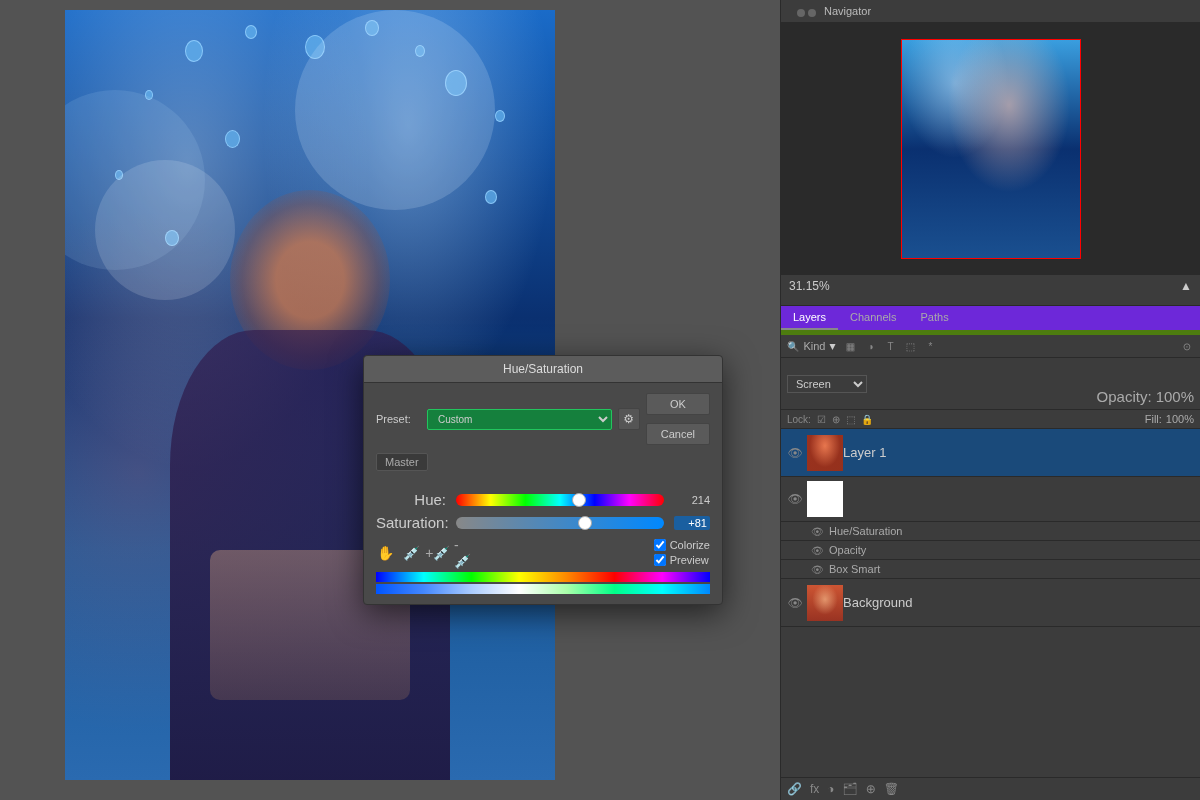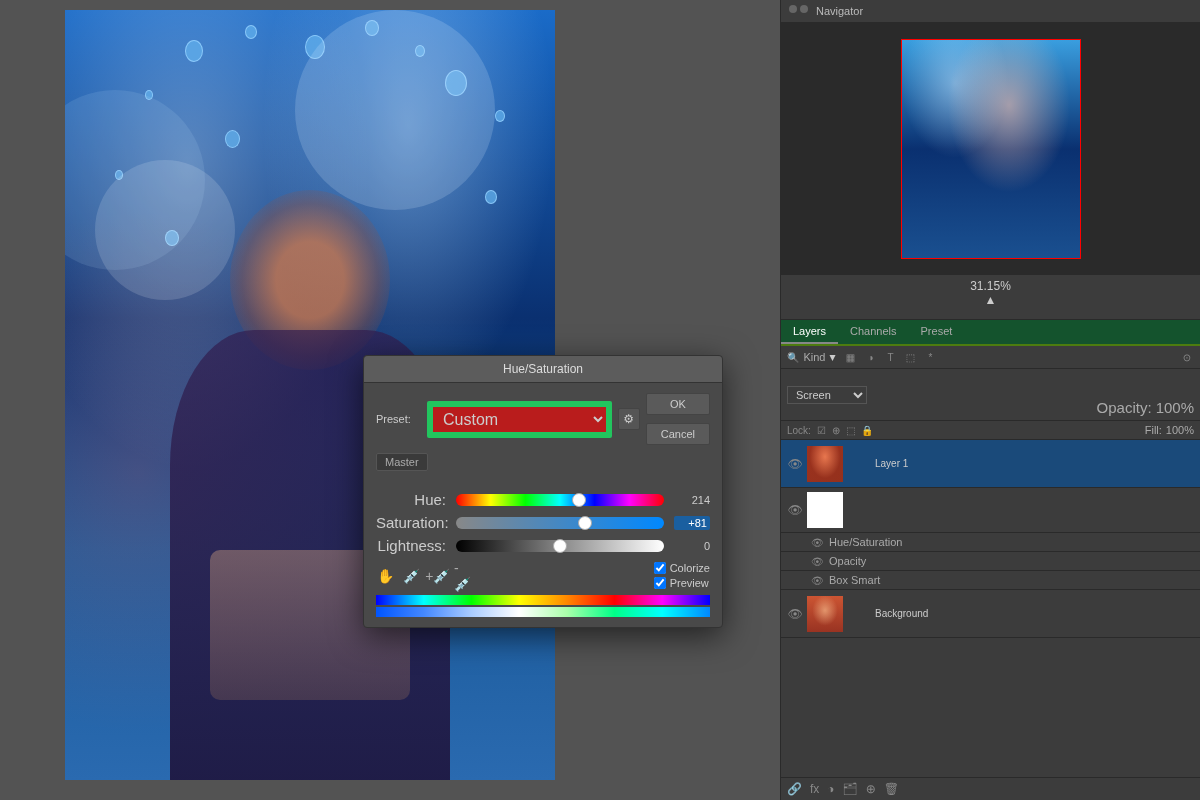--- a/index.html
+++ b/index.html
@@ -139,32 +139,31 @@
       width: 100%;
       height: 100%;
       top: 0; left: 0;
     }
 
     .zoom-row {
       display: flex;
       align-items: center;
       justify-content: space-between;
       padding: 4px 8px;
-      flex-direction: column;
     }
 
     
     .layers-panel {
       background: #3c3c3c;
     }
 
     .layers-tabs {
       display: flex;
-      border-bottom: 2px solid #4d7c0f;
-      background: #14532d;
+      border-bottom: 5px solid #4d7c0f;
+      background: #6d28d9;
     }
 
     .layer-tab {
       padding: 5px 12px;
       font-size: 11px;
       color: #aaa;
       cursor: pointer;
       border-bottom: 2px solid transparent;
     }
 
@@ -273,26 +272,25 @@
       color: #888;
       text-align: center;
     }
 
     .layer-info {
       flex: 1;
       min-width: 0;
     }
 
     .layer-name {
-      font-size: 10px;
+      font-size: 13px;
       color: #ccc;
       white-space: nowrap;
       overflow: hidden;
       text-overflow: ellipsis;
-      padding-left: 32px;
     }
 
     .sublayer {
       display: flex;
       align-items: center;
       padding: 3px 6px 3px 30px;
       border-bottom: 1px solid #2a2a2a;
       cursor: pointer;
     }
 
@@ -350,24 +348,24 @@
     }
 
     .preset-label {
       font-size: 11px;
       color: #ccc;
       width: 45px;
     }
 
     .preset-select {
       flex: 1;
-      background: #b91c1c;
-      border: 6px solid #22c55e;
-      color: #ccc;
-      font-size: 16px;
+      background: #15803d;
+      border: 1px solid #22c55e;
+      color: #ccc;
+      font-size: 10px;
       padding: 3px 6px;
       border-radius: 2px;
     }
 
     .gear-btn {
       width: 22px;
       height: 22px;
       background: #555;
       border: 1px solid #444;
       color: #ccc;
@@ -622,22 +620,22 @@
     }
 
     .layer1-thumb-inner {
       width: 100%;
       height: 100%;
       background: radial-gradient(ellipse at 50% 30%, rgba(255,150,100,0.7) 0%, rgba(150,50,30,0.9) 60%);
     }
 
     .navigator-header {
       display: flex;
-      align-items: flex-start;
-      padding: 5px 8px;
+      align-items: flex-end;
+      padding: 5px 16px;
       font-size: 11px;
       color: #bbb;
       background: #3c3c3c;
       border-bottom: 1px solid #2a2a2a;
     }
 
     .nav-close-dots {
       display: flex;
       gap: 3px;
       margin-right: 8px;
@@ -726,21 +724,21 @@
     <div class="zoom-row">
       <span>31.15%</span>
       <span>▲</span>
     </div>
   </div>
 
   <div class="layers-panel">
     <div class="layers-tabs">
       <div class="layer-tab active">Layers</div>
       <div class="layer-tab">Channels</div>
-      <div class="layer-tab">Preset</div>
+      <div class="layer-tab">Paths</div>
     </div>
 
     <div class="layers-search">
       <span class="search-icon-small">🔍</span>
       <span class="kind-label">Kind</span>
       <span>▾</span>
       <div class="filter-icons">
         <div class="filter-icon">▦</div>
         <div class="filter-icon">◑</div>
         <div class="filter-icon">T</div>
@@ -860,28 +858,20 @@
 
     <div class="slider-row">
       <span class="slider-label">Saturation:</span>
       <div class="slider-track" style="flex:1;position:relative;">
         <div class="sat-track"></div>
         <div class="slider-thumb" style="left:62%;"></div>
       </div>
       <span class="value-box-selected">+81</span>
     </div>
 
-    <div class="slider-row">
-      <span class="slider-label">Lightness:</span>
-      <div class="slider-track" style="flex:1;position:relative;">
-        <div class="light-track"></div>
-        <div class="slider-thumb" style="left:50%;"></div>
-      </div>
-      <span class="value-box">0</span>
-    </div>
 
     <div class="dialog-bottom">
       <div class="eyedropper-tools">
         <div class="tool-icon">✋</div>
         <div class="tool-icon">💉</div>
         <div class="tool-icon">+💉</div>
         <div class="tool-icon">-💉</div>
       </div>
       <div class="checkbox-group">
         <div class="checkbox-row">

